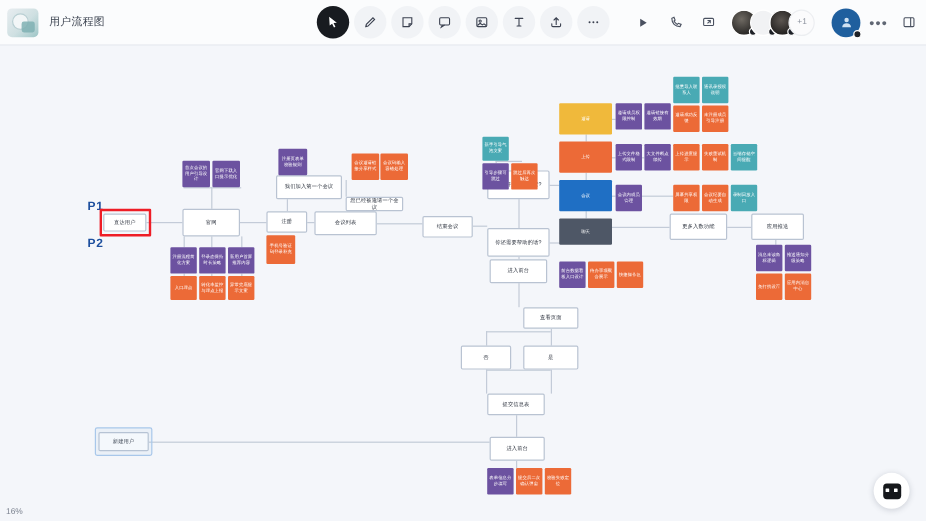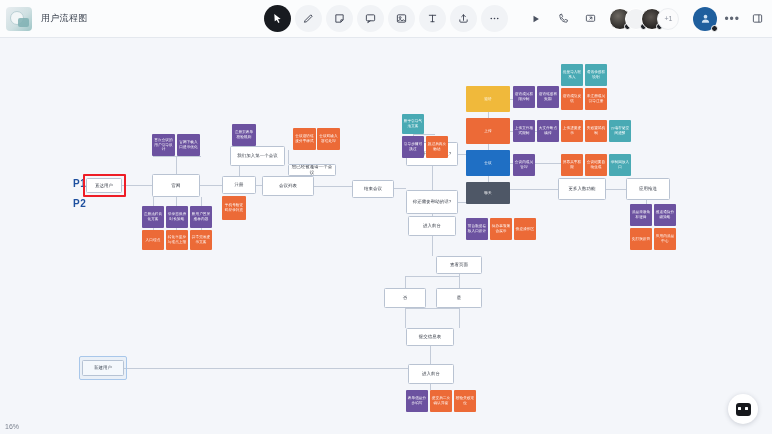--- a/index.html
+++ b/index.html
@@ -367,21 +367,21 @@
         <div class="node sticky purple" style="left: 466px; top: 180px; width: 22px; height: 22px;">前台数据看板入口设计</div>
         <div class="node sticky orange" style="left: 490px; top: 180px; width: 22px; height: 22px;">待办事项聚合展示</div>
         <div class="node sticky orange" style="left: 514px; top: 180px; width: 22px; height: 22px;">快捷操作区</div>
         <div class="node sticky purple" style="left: 406px; top: 352px; width: 22px; height: 22px;">表单信息分步填写</div>
         <div class="node sticky orange" style="left: 430px; top: 352px; width: 22px; height: 22px;">提交后二次确认弹窗</div>
         <div class="node sticky orange" style="left: 454px; top: 352px; width: 22px; height: 22px;">校验失败定位</div>
       </div>
 
     <div class="sel-ring" style="left:79px; top:318px; width:48px; height:24px;"></div>
     <div class="hl" style="left:83px; top:136px; width:43px; height:23px;"></div>
-    <div class="plabel" style="left:73px; top:140px;">P1</div>
+    <div class="plabel" style="left:73px; top:129px;">P1</div>
     <div class="plabel" style="left:73px; top:160px;">P2</div>
   </div>
 
   <div class="zoom-ind">16%</div>
   <div class="bot-widget">
     <div class="bot-face"></div>
   </div>
 </div>
 
 </body></html>

